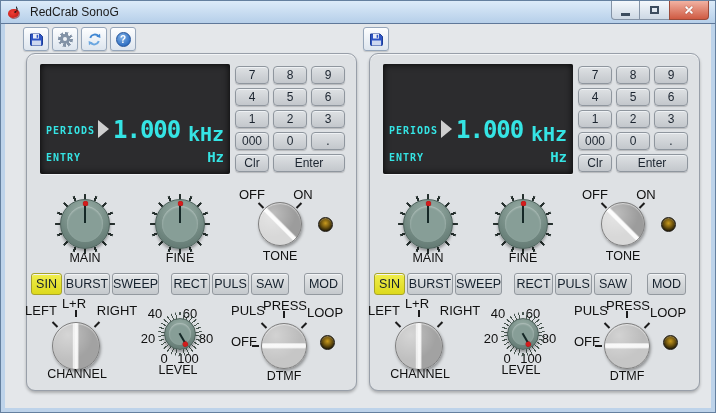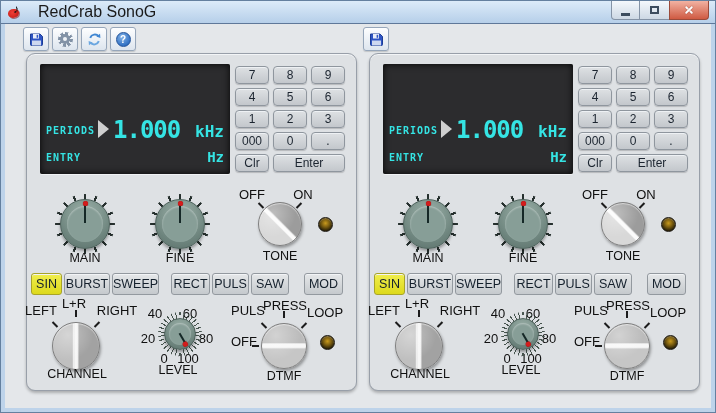--- a/index.html
+++ b/index.html
@@ -3,21 +3,21 @@
 <meta charset="utf-8">
 <style>
   html,body{margin:0;padding:0;background:#9aa4ae;font-family:"Liberation Sans",sans-serif;}
   *{box-sizing:border-box;}
   .window{position:relative;width:716px;height:413px;background:#bdd3ea;border:1px solid #64809f;overflow:hidden;}
   
   .titlebar{position:relative;height:23px;background:linear-gradient(to bottom,#dcebf9,#b6cfe9);border-bottom:1px solid #5f7899;display:flex;align-items:center;padding-left:7px;}
   .app-icon{position:relative;width:16px;height:15px;}
   .crab-body{position:absolute;left:0;top:4px;width:11px;height:9px;background:radial-gradient(circle at 40% 40%,#f04038,#b81410);border-radius:55% 45% 60% 50%;box-shadow:1px 1px 0 rgba(120,0,0,.5);}
   .note-glyph{position:absolute;left:5px;top:-3px;font-size:12px;color:#111;line-height:14px;}
-  .title-text{margin-left:14px;font-size:16px;color:#1a1a1a;}
+  .title-text{margin-left:6px;font-size:12px;color:#1a1a1a;}
   .win-controls{position:absolute;top:0;right:6px;display:flex;height:19px;}
   .wc{position:relative;width:29px;height:19px;border:1px solid #8493a6;border-top:none;background:linear-gradient(to bottom,#f4f8fc,#cdd8e4);display:flex;align-items:center;justify-content:center;cursor:default;}
   .wc.min{border-radius:0 0 0 4px;}
   .wc.max{border-left:none;border-right:none;}
   .wc.close{width:40px;background:linear-gradient(to bottom,#f2b2a2,#cf5a42);border-color:#9a4a3a;border-radius:0 0 4px 0;}
   .minglyph{width:9px;height:3px;background:#3c4c5e;margin-top:8px;}
   .maxglyph{width:9px;height:8px;border:2px solid #3c4c5e;background:transparent;}
   .xwrap{position:relative;width:12px;height:12px;}
   .xbar{position:absolute;left:1px;top:5px;width:10px;height:2px;background:#fff;border-radius:1px;box-shadow:0 0 1px #802010;}
   .xbar.a{transform:rotate(45deg);} .xbar.b{transform:rotate(-45deg);}
@@ -30,21 +30,21 @@
   .gear-shape::after{content:"";position:absolute;inset:5.5px;border-radius:50%;background:#eef2f7;}
   .help-circle{width:15px;height:15px;border-radius:50%;background:radial-gradient(circle at 40% 32%,#85b5e8,#2e6ec2 75%);border:1px solid #24549a;color:#fff;font-weight:bold;font-size:10px;display:flex;align-items:center;justify-content:center;}
   
   .panel{position:absolute;top:29px;width:331px;height:338px;background:#dee1e4;border:1px solid #989fa9;border-radius:9px;box-shadow:0 2px 3px rgba(0,0,0,.25),inset 0 1px 0 #f3f5f7;}
   
   .display{position:absolute;left:13px;top:10px;width:190px;height:110px;background:#2c2c2e;border-radius:2px;box-shadow:inset 0 0 7px rgba(0,0,0,.9),0 1px 0 #f0f2f4;}
   .dtext{position:absolute;color:#35e4e4;font-family:"DejaVu Sans Mono",monospace;font-weight:bold;white-space:nowrap;}
   .disp-mode{left:6px;top:61px;font-size:10px;letter-spacing:1px;}
   .disp-tri{position:absolute;left:58px;top:56px;width:0;height:0;border-left:11px solid #cfcfcf;border-top:9px solid transparent;border-bottom:9px solid transparent;}
   .disp-value{left:73px;top:52px;font-size:24px;letter-spacing:-1px;}
-  .disp-unit{right:6px;top:58px;font-size:16px;text-align:center;}
+  .disp-unit{right:6px;top:58px;font-size:20px;text-align:center;}
   .disp-entry{left:6px;top:88px;font-size:10px;letter-spacing:1px;}
   .disp-entry-unit{right:6px;top:85px;font-size:14px;}
   
   .keypad{position:absolute;left:208px;top:12px;display:grid;grid-template-columns:repeat(3,34px);grid-auto-rows:18px;gap:4px;}
   .key{border:1px solid #8f969e;border-radius:4px;background:linear-gradient(to bottom,#dee1e4,#c3c7cc);font-family:"Liberation Sans",sans-serif;font-size:12px;color:#1c2530;display:flex;align-items:center;justify-content:center;padding:0;box-shadow:0 1px 1px rgba(0,0,0,.18),inset 0 1px 0 #eef1f4;cursor:default;}
   .key.enter{grid-column:2/4;}
   
   .knob{position:absolute;}
   .ticks{border-radius:50%;}
   .knob.big .ticks{width:60px;height:60px;background:repeating-conic-gradient(from -2.5deg,#26302e 0 5deg,transparent 5deg 22.5deg);}

